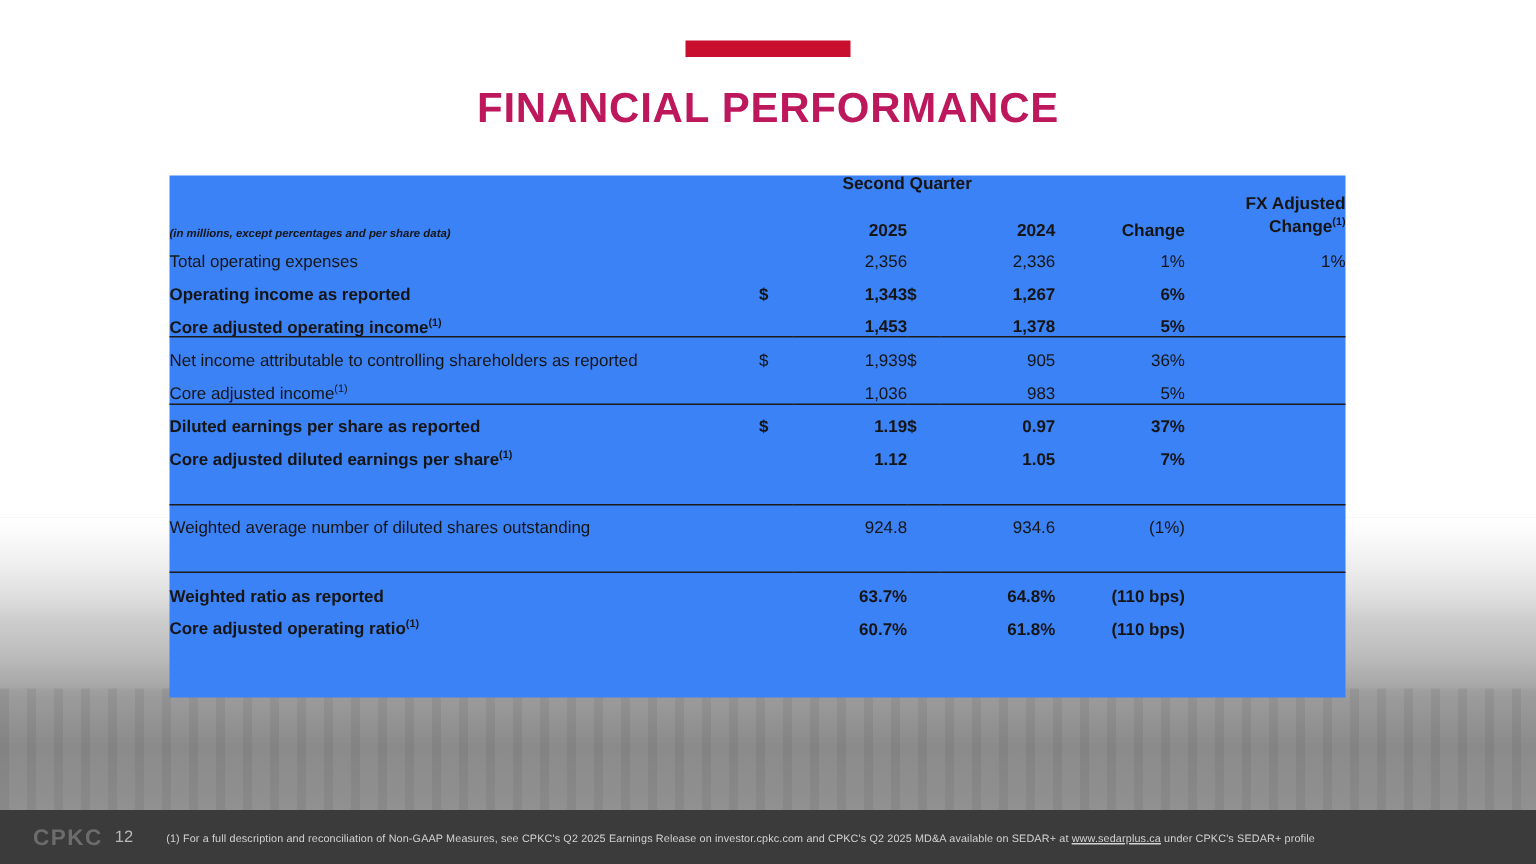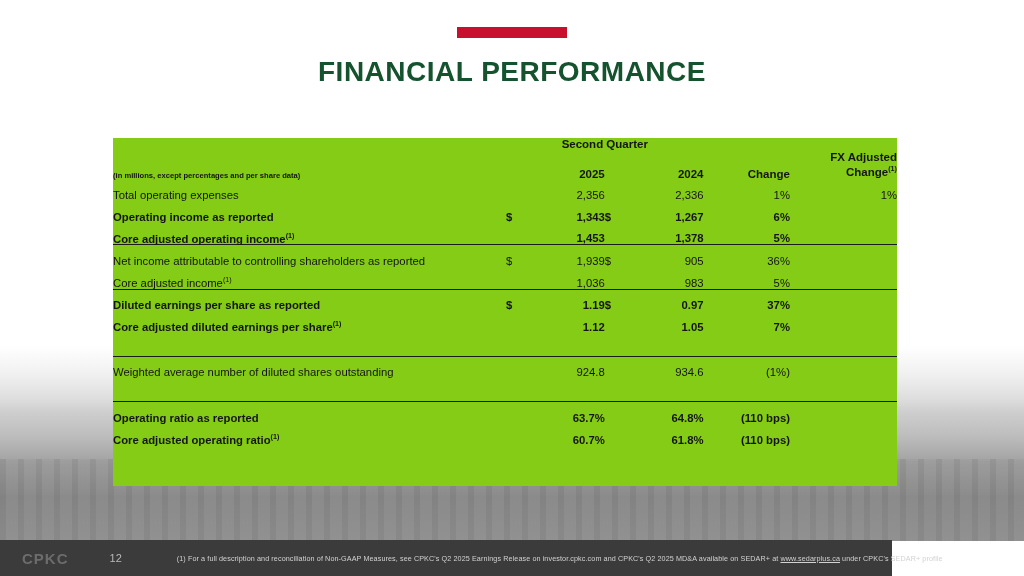--- a/index.html
+++ b/index.html
@@ -38,28 +38,27 @@
     background:
       repeating-linear-gradient(90deg, rgba(120,120,120,0.30) 0px, rgba(120,120,120,0.30) 6px, rgba(170,170,170,0.18) 6px, rgba(170,170,170,0.18) 18px),
       linear-gradient(to bottom, rgba(140,140,140,0.35), rgba(90,90,90,0.45));
     opacity: 0.75;
   }
   
   .footer-bar {
     position: absolute;
     left: 0;
     bottom: 0;
-    width: 892px;
+    width: 1024px;
     height: 36px;
     background: #3b3b3b;
     display: flex;
     align-items: center;
     padding: 0 22px;
     box-sizing: border-box;
-    gap: 33px;
   }
   .cpkc-logo {
     font-family: "Liberation Sans", sans-serif;
     font-weight: 700;
     font-size: 15px;
     letter-spacing: 1px;
     color: #6c6c6c;
   }
   .page-num {
     margin-left: 8px;
@@ -88,30 +87,30 @@
   }
   .title {
     position: absolute;
     top: 56px;
     left: 0;
     width: 1024px;
     text-align: center;
     font-size: 28px;
     font-weight: 700;
     letter-spacing: 0.5px;
-    color: #14532d;
+    color: #be185d;
   }
   
   .panel {
     position: absolute;
     left: 113px;
-    top: 138px;
+    top: 117px;
     width: 784px;
     height: 348px;
-    background: #84cc16;
+    background: #3b82f6;
   }
   table.fin {
     position: absolute;
     left: 0;
     top: 0;
     width: 784px;
     border-collapse: collapse;
     font-size: 11.3px;
     color: #151515;
   }
@@ -147,20 +146,21 @@
   }
   .hdr-fx {
     text-align: right;
     font-weight: 700;
     font-size: 11.5px;
     line-height: 1.25;
     padding-bottom: 3px;
     padding-right: 12px;
   }
   .units {
+    font-style: italic;
     font-weight: 700;
     font-size: 7.6px;
     padding-left: 14px;
     padding-bottom: 3px;
   }
   tr.row td { height: 21.6px; }
   tr.row.bold td { font-weight: 700; }
   tr.spacer td { height: 23px; }
   .rule-top td { border-top: 1.2px solid #1b1b1b; }
   sup { font-size: 7.2px; vertical-align: super; }
@@ -283,21 +283,21 @@
             <td class="c-v1"><span>924.8</span></td>
             <td class="c-d2"><span></span></td>
             <td class="c-v2"><span>934.6</span></td>
             <td class="c-chg"><span>(1%)</span></td>
             <td class="c-fx"><span></span></td>
           </tr>
           <tr class="spacer">
             <td colspan="7"></td>
           </tr>
           <tr class="row bold rule-top">
-            <td class="c-label"><span>Operating ratio as reported</span></td>
+            <td class="c-label"><span>Weighted ratio as reported</span></td>
             <td class="c-d1"><span></span></td>
             <td class="c-v1"><span>63.7%</span></td>
             <td class="c-d2"><span></span></td>
             <td class="c-v2"><span>64.8%</span></td>
             <td class="c-chg"><span>(110 bps)</span></td>
             <td class="c-fx"><span></span></td>
           </tr>
           <tr class="row bold">
             <td class="c-label"><span>Core adjusted operating ratio</span><sup>(1)</sup></td>
             <td class="c-d1"><span></span></td>

